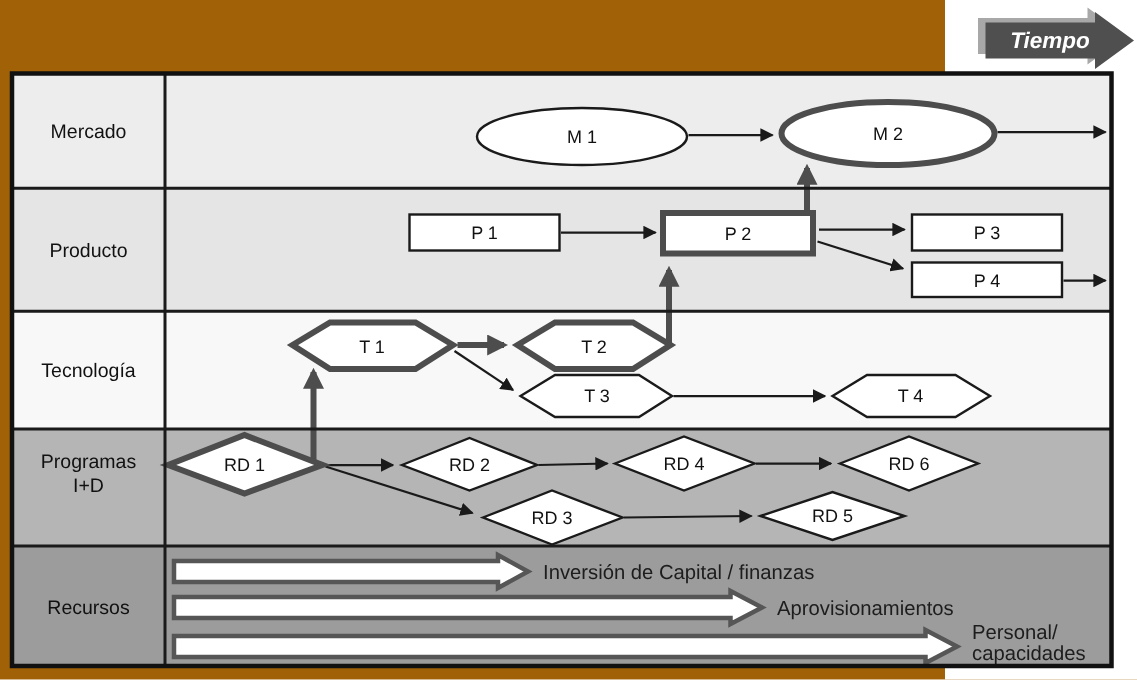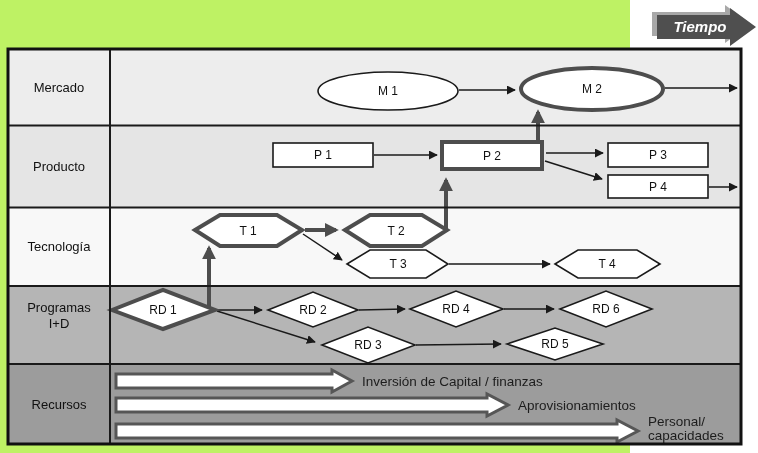--- a/index.html
+++ b/index.html
@@ -1,16 +1,16 @@
 <!DOCTYPE html>
 <html><head>
 <meta charset="utf-8">
 <style>
   html,body{margin:0;padding:0;background:#ffffff;}
-  .stage{width:630px;height:453px;position:relative;background:#bef264;
+  .stage{width:630px;height:453px;position:relative;background:#a16207;
          font-family:"Liberation Sans",sans-serif;}
   svg{display:block;}
   text{font-family:"Liberation Sans",sans-serif;fill:#111;}
   .rowlabel{font-size:13px;}
   .nodelabel{font-size:12px;}
   .reslabel{font-size:13.5px;fill:#1d1d1d;}
   .tiempo{font-size:15px;font-style:italic;font-weight:bold;fill:#ffffff;}
   .thin{stroke:#1a1a1a;stroke-width:1.6;fill:#ffffff;}
   .thick{stroke:#4d4d4d;stroke-width:4;fill:#ffffff;}
   .cthin{stroke:#1a1a1a;stroke-width:1.5;fill:none;}

